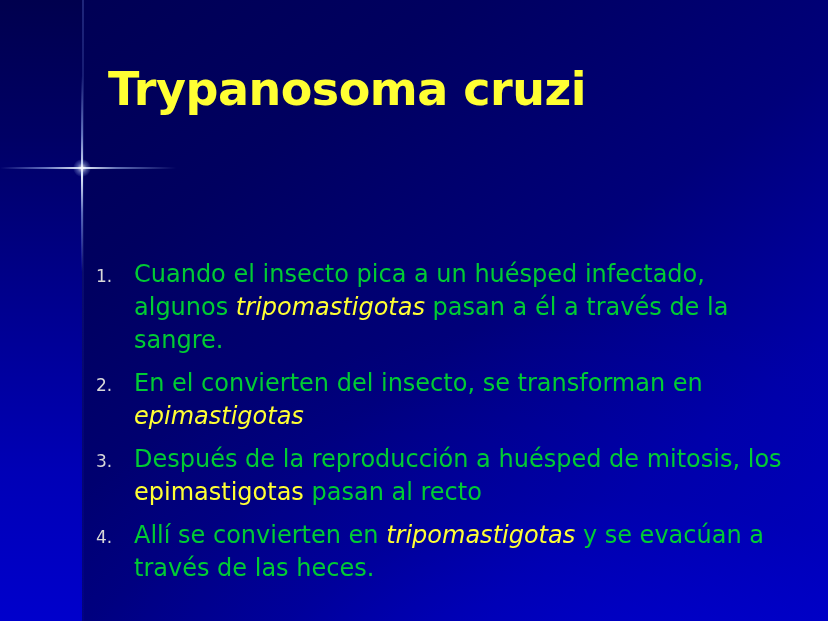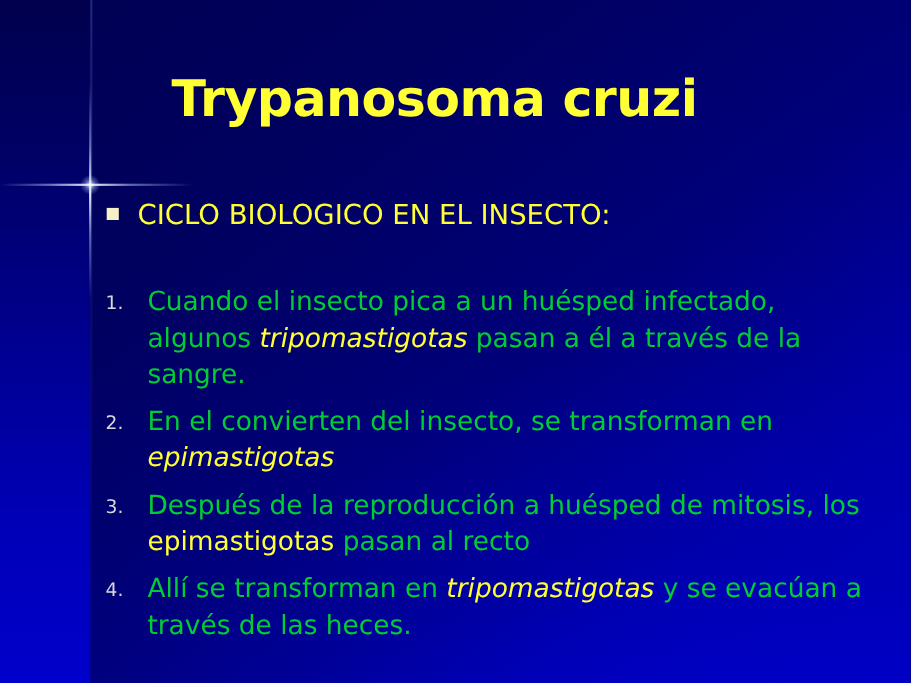--- a/index.html
+++ b/index.html
@@ -120,21 +120,20 @@
   
   .slide-title {
     position: absolute;
     left: 108px;
     top: 62px;
     font-size: 46px;
     font-weight: bold;
     color: #FFFF33;
     letter-spacing: -0.5px;
     white-space: nowrap;
-    margin-left: 48px;
   }
 
   
   .bullet-row {
     position: absolute;
     left: 97px;
     top: 181px;
     display: flex;
     align-items: baseline;
   }
@@ -197,37 +196,33 @@
   <div class="body-glow"></div>
 
   <div class="cross">
     <div class="v-beam"></div>
     <div class="h-beam"></div>
     <div class="core"></div>
   </div>
 
   <div class="slide-title">Trypanosoma cruzi</div>
 
-  <div class="bullet-row">
-    <span class="sq-bullet"></span>
-    <span class="bullet-text">CICLO BIOLOGICO EN EL INSECTO:</span>
-  </div>
 
   <div class="num-list" id="numbered-list">
       <div class="num-item">
         <div class="num-marker">1.</div>
         <div class="num-body"><span>Cuando el insecto pica a un huésped infectado, algunos </span><span class="em-yellow">tripomastigotas</span><span> pasan a él a través de la sangre.</span></div>
       </div>
       <div class="num-item">
         <div class="num-marker">2.</div>
         <div class="num-body"><span>En el convierten del insecto, se transforman en </span><span class="em-yellow">epimastigotas</span></div>
       </div>
       <div class="num-item">
         <div class="num-marker">3.</div>
         <div class="num-body"><span>Después de la reproducción a huésped de mitosis, los </span><span class="plain-yellow">epimastigotas</span><span> pasan al recto</span></div>
       </div>
       <div class="num-item">
         <div class="num-marker">4.</div>
-        <div class="num-body"><span>Allí se transforman en </span><span class="em-yellow">tripomastigotas</span><span> y se evacúan a través de las heces.</span></div>
+        <div class="num-body"><span>Allí se convierten en </span><span class="em-yellow">tripomastigotas</span><span> y se evacúan a través de las heces.</span></div>
       </div>
     </div>
 
 </div>
 
 </body></html>

